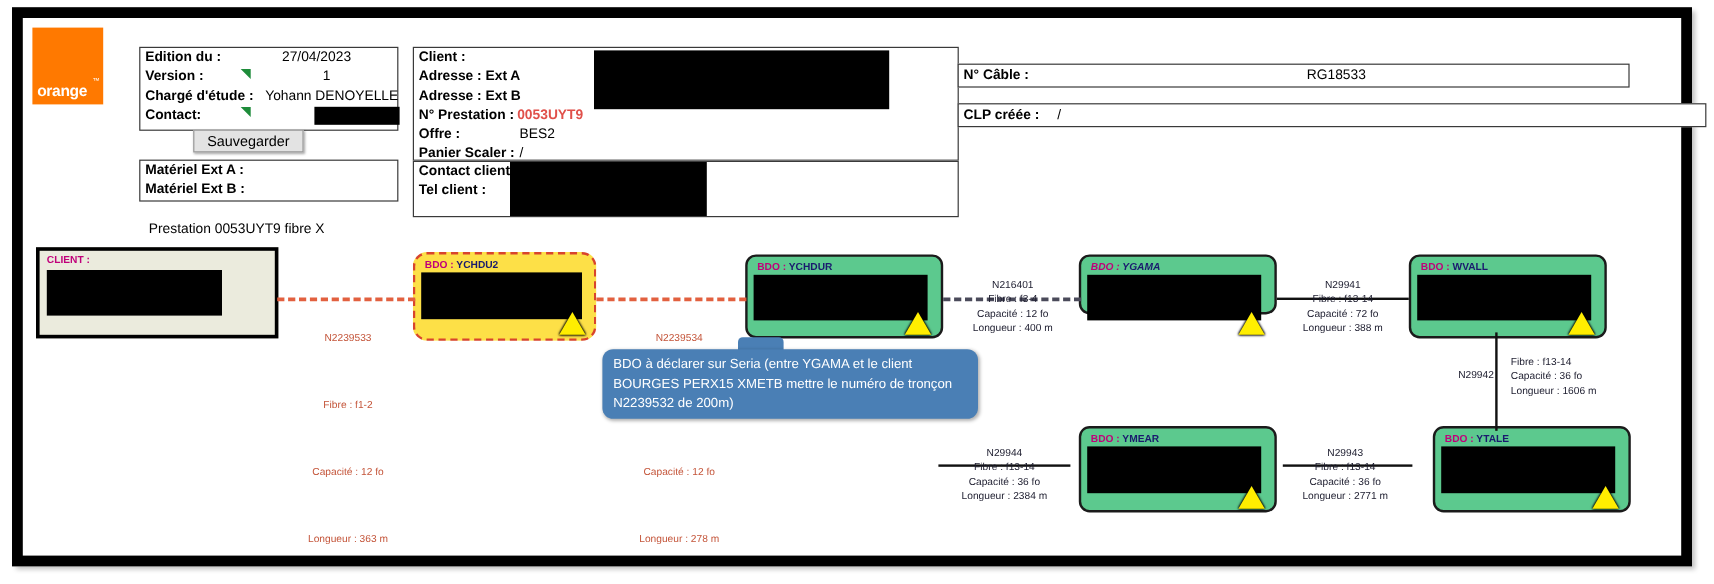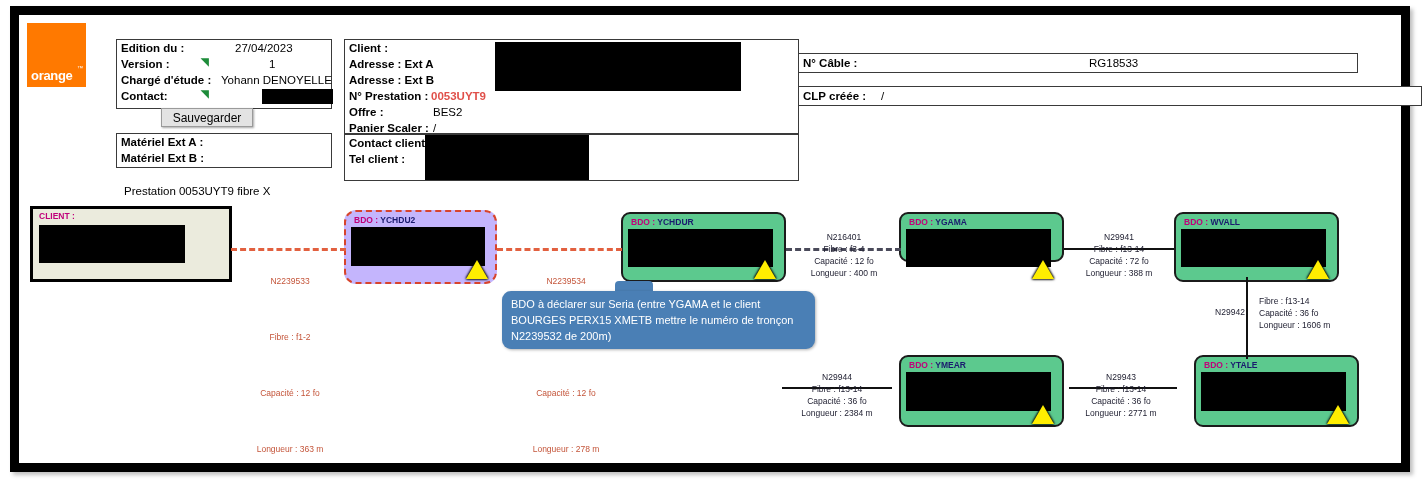--- a/index.html
+++ b/index.html
@@ -139,21 +139,21 @@
     filter: drop-shadow(0px 0px 0.8px #000) drop-shadow(0px 0px 0.8px #000);
   }
 
   .node-green {
     background: #5cc98e;
     border: 2px solid #1b1b1b;
     border-radius: 9px;
     padding-left: 28px;
   }
   .node-red {
-    background: #c4b5fd;
+    background: #fde047;
     border: 2px dashed #d8442c;
     border-radius: 12px;
   }
   .node-cream {
     background: #ebebdd;
     border: 3px solid #000000;
   }
 
   
   .link-line {
@@ -362,21 +362,21 @@
     </div>
 
     <div class="node node-green" style="left:602px; top:197px; width:165px; height:70px;">
       <div class="node-label">
         <span class="kind">BDO</span><span class="kind"> : </span><span class="name">YCHDUR</span>
       </div>
       <div class="node-black" style="left:5px; top:15px; width:145px; height:38px;"></div>
       <div class="warn" style="left:131px; top:46px;"></div>
     </div>
 
-    <div class="node node-green" style="left:880px; top:197px; width:165px; height:50px;">
+    <div class="node node-green" style="left:880px; top:197px; width:165px; height:50px;font-style:italic;">
       <div class="node-label">
         <span class="kind">BDO</span><span class="kind"> : </span><span class="name">YGAMA</span>
       </div>
       <div class="node-black" style="left:5px; top:15px; width:145px; height:38px;"></div>
       <div class="warn" style="left:131px; top:46px;"></div>
     </div>
 
     <div class="node node-green" style="left:1155px; top:197px; width:165px; height:70px;">
       <div class="node-label">
         <span class="kind">BDO</span><span class="kind"> : </span><span class="name">WVALL</span>

